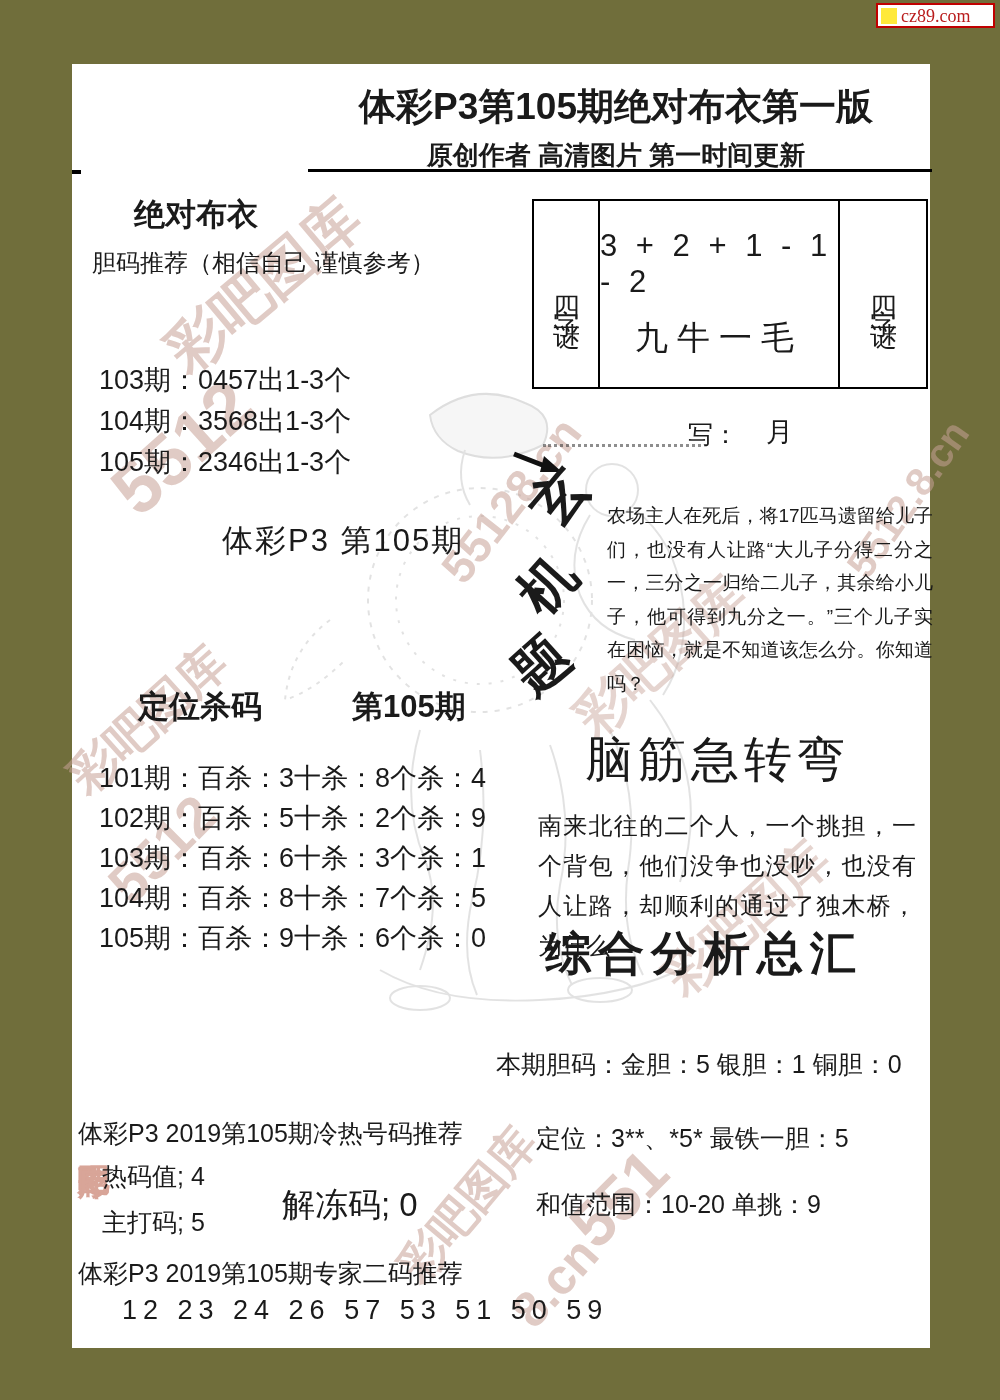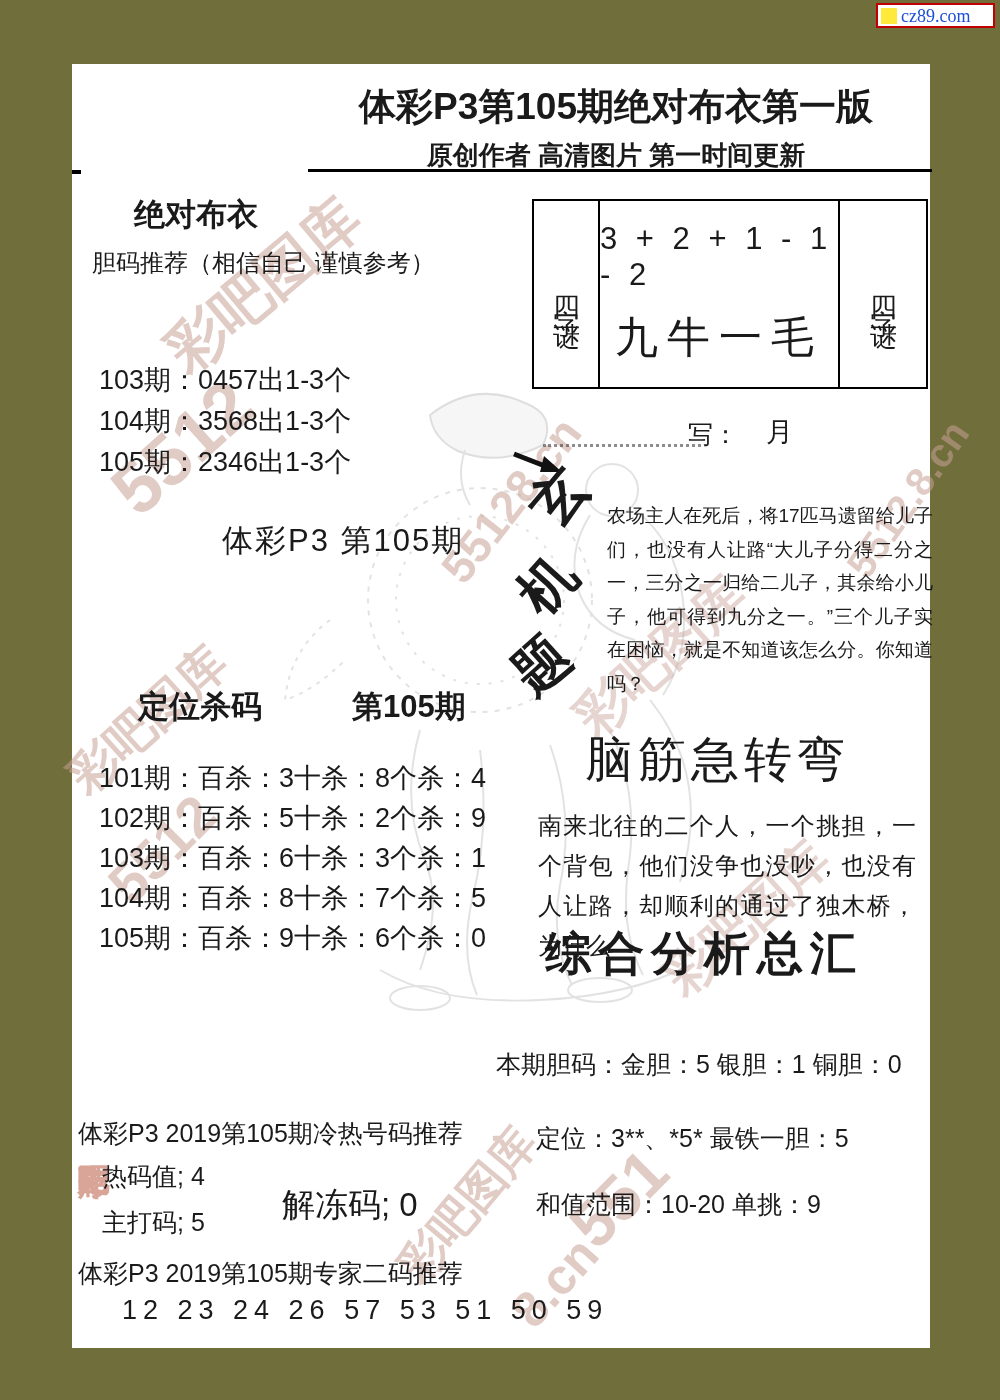--- a/index.html
+++ b/index.html
@@ -23,21 +23,21 @@
   .wm6{left:95px;top:870px;font-size:56px;transform:rotate(-45deg);}
   .wm7{left:650px;top:960px;font-size:50px;transform:rotate(-42deg);opacity:.45;}
   .wm8{left:555px;top:1210px;font-size:64px;transform:rotate(-45deg);}
   .wm9{left:500px;top:1300px;font-size:50px;transform:rotate(-48deg);}
   .wm10{left:72px;top:1140px;font-size:32px;writing-mode:vertical-rl;text-orientation:upright;color:#c87f6d;opacity:.7;}
   .wm11{left:385px;top:1255px;font-size:46px;transform:rotate(-50deg);}
   
   .badge{left:876px;top:3px;width:119px;height:25px;background:#fff;border:2px solid #c00000;
          display:flex;align-items:center;gap:4px;padding:0 3px;box-sizing:border-box;z-index:6;}
   .badge-sq{width:16px;height:16px;background:#ffe93a;}
-  .badge-tx{color:#1d4ed8;font-family:"Liberation Serif","DejaVu Serif",serif;font-size:18px;line-height:1;}
+  .badge-tx{color:#b91c1c;font-family:"Liberation Serif","DejaVu Serif",serif;font-size:18px;line-height:1;}
   .title{left:300px;top:82px;width:632px;text-align:center;font-size:37px;font-weight:bold;z-index:5;}
   .subtitle{left:300px;top:138px;width:632px;text-align:center;font-size:26px;font-weight:bold;z-index:5;}
   .hline{left:308px;top:169px;width:624px;height:3px;background:#000;z-index:5;}
   .ldash{left:72px;top:170px;width:9px;height:4px;background:#000;z-index:5;}
   
   .h-buyi{left:134px;top:194px;font-size:31px;font-weight:bold;z-index:5;}
   .sub-buyi{left:92px;top:247px;font-size:24px;z-index:5;}
   .buyi-rows{left:99px;top:360px;font-size:27px;line-height:41px;z-index:5;}
   .p3-105{left:222px;top:520px;font-size:31px;letter-spacing:2px;z-index:5;}
   .dw-head{left:138px;top:686px;font-size:31px;font-weight:bold;z-index:5;}
@@ -45,21 +45,21 @@
   .dw-rows{left:99px;top:758px;font-size:27px;line-height:40px;z-index:5;}
   
   .rbox{left:532px;top:199px;width:396px;height:190px;border:2px solid #000;box-sizing:border-box;
         display:flex;background:transparent;z-index:5;}
   .rcell-side{width:64px;display:flex;align-items:center;justify-content:center;}
   .rcell-l{border-right:2px solid #000;}
   .rcell-r{width:86px;border-left:2px solid #000;}
   .vtext{writing-mode:vertical-rl;text-orientation:upright;font-size:27px;letter-spacing:13px;line-height:1;}
   .rcell-c{flex:1;display:flex;flex-direction:column;align-items:center;justify-content:center;gap:16px;}
   .rformula{font-size:31px;letter-spacing:5px;}
-  .ranswer{font-size:43px;letter-spacing:9px;}
+  .ranswer{font-size:33px;letter-spacing:9px;}
   
   .frag1{left:688px;top:418px;font-size:25px;z-index:5;}
   .frag2{left:766px;top:414px;font-size:27px;z-index:5;}
   .remnant{left:543px;top:444px;width:158px;border-top:3px dotted #333;opacity:.55;z-index:5;}
   .arrow{left:510px;top:446px;z-index:5;}
   
   .xchar{font-size:55px;font-weight:bold;z-index:5;}
   .x0{left:532px;top:460px;transform:rotate(-50deg);}
   .x1{left:520px;top:548px;transform:rotate(-48deg);}
   .x2{left:514px;top:628px;transform:rotate(-42deg);}

